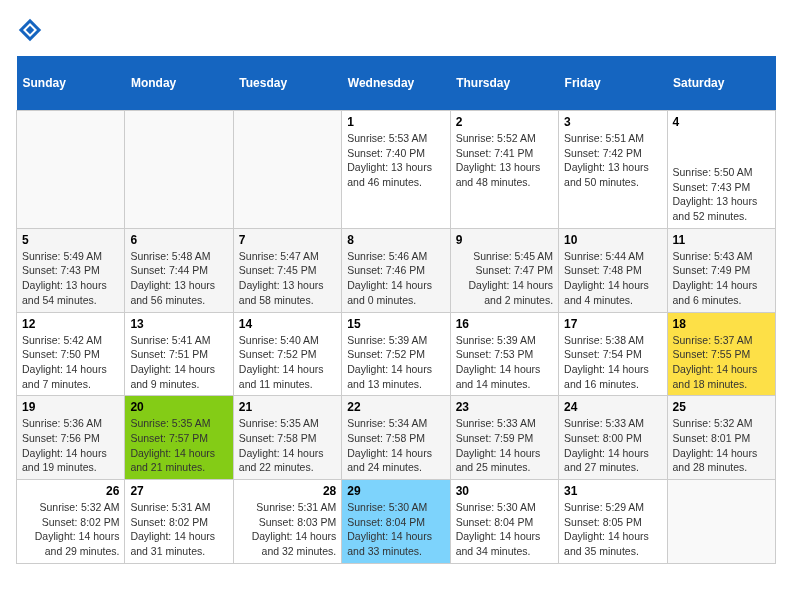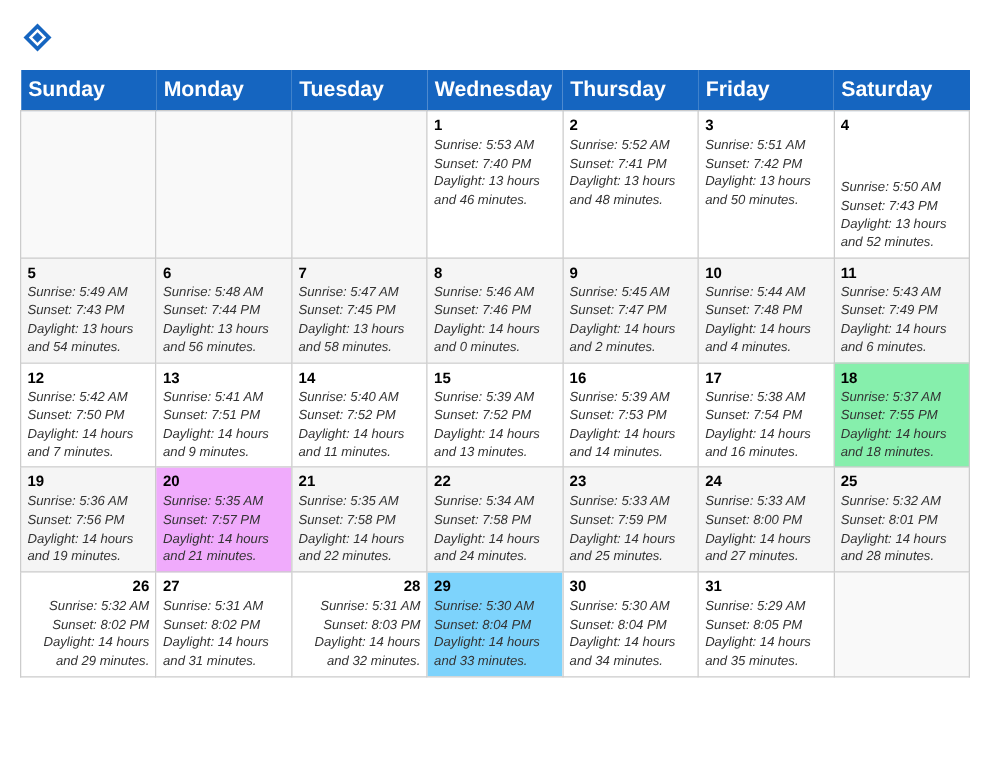--- a/index.html
+++ b/index.html
@@ -46,22 +46,22 @@
     }
     .calendar {
       width: 100%;
       border-collapse: collapse;
       font-size: 11px;
     }
     .calendar th {
       background: #1565c0;
       color: #fff;
       text-align: left;
-      padding: 6px 6px;
-      font-size: 17px;
+      padding: 20px 6px;
+      font-size: 12px;
       font-weight: bold;
     }
     .calendar td {
       border: 1px solid #ccc;
       vertical-align: top;
       padding: 4px 5px;
       width: calc(100% / 7);
       height: 80px;
     }
     .calendar tr:nth-child(odd) td {
@@ -73,21 +73,20 @@
     .day-num {
       font-weight: bold;
       font-size: 12px;
       display: block;
       margin-bottom: 2px;
     }
     .day-info {
       color: #333;
       font-size: 10.5px;
       line-height: 1.4;
-      font-style: italic;
     }
     .empty-cell {
       background: #f9f9f9 !important;
     }
   </style>
 </head>
 <body>
 
 <div class="header">
   <div class="logo">
@@ -177,21 +176,21 @@
         </td>
         <td style="background: rgb(245, 245, 245);">
           <span class="day-num">8</span>
           <div class="day-info" style="white-space: pre-line;">Sunrise: 5:46 AM
 Sunset: 7:46 PM
 Daylight: 14 hours
 and 0 minutes.</div>
         </td>
         <td style="background: rgb(245, 245, 245);">
           <span class="day-num">9</span>
-          <div class="day-info" style="white-space: pre-line;">Sunrise: 5:45 AM
+          <div class="day-info" style="white-space: pre-line; text-align: right;">Sunrise: 5:45 AM
 Sunset: 7:47 PM
 Daylight: 14 hours
 and 2 minutes.</div>
         </td>
         <td style="background: rgb(245, 245, 245);">
           <span class="day-num">10</span>
           <div class="day-info" style="white-space: pre-line;">Sunrise: 5:44 AM
 Sunset: 7:48 PM
 Daylight: 14 hours
 and 4 minutes.</div>
@@ -240,37 +239,37 @@
 Daylight: 14 hours
 and 14 minutes.</div>
         </td>
         <td style="background: rgb(255, 255, 255);">
           <span class="day-num">17</span>
           <div class="day-info" style="white-space: pre-line;">Sunrise: 5:38 AM
 Sunset: 7:54 PM
 Daylight: 14 hours
 and 16 minutes.</div>
         </td>
-        <td style="background: #86efac;">
+        <td style="background: #fde047;">
           <span class="day-num">18</span>
           <div class="day-info" style="white-space: pre-line;">Sunrise: 5:37 AM
 Sunset: 7:55 PM
 Daylight: 14 hours
 and 18 minutes.</div>
         </td>
       </tr>
       <tr>
         <td style="background: rgb(245, 245, 245);">
           <span class="day-num">19</span>
           <div class="day-info" style="white-space: pre-line;">Sunrise: 5:36 AM
 Sunset: 7:56 PM
 Daylight: 14 hours
 and 19 minutes.</div>
         </td>
-        <td style="background: #f0abfc;">
+        <td style="background: #84cc16;">
           <span class="day-num">20</span>
           <div class="day-info" style="white-space: pre-line;">Sunrise: 5:35 AM
 Sunset: 7:57 PM
 Daylight: 14 hours
 and 21 minutes.</div>
         </td>
         <td style="background: rgb(245, 245, 245);">
           <span class="day-num">21</span>
           <div class="day-info" style="white-space: pre-line;">Sunrise: 5:35 AM
 Sunset: 7:58 PM

